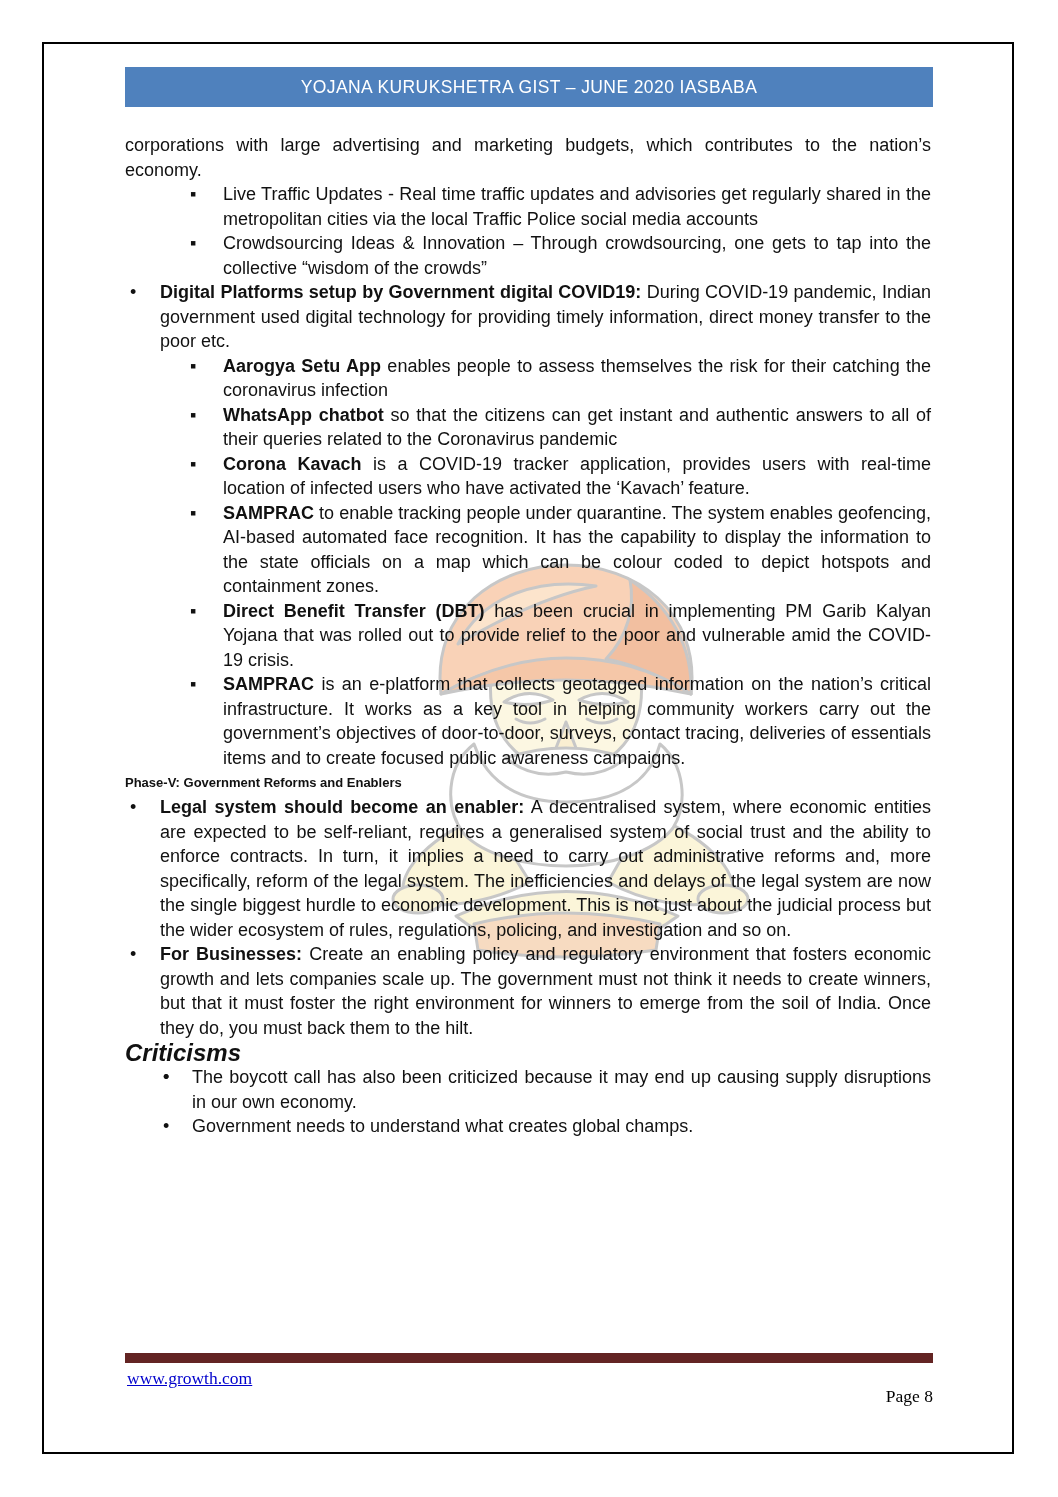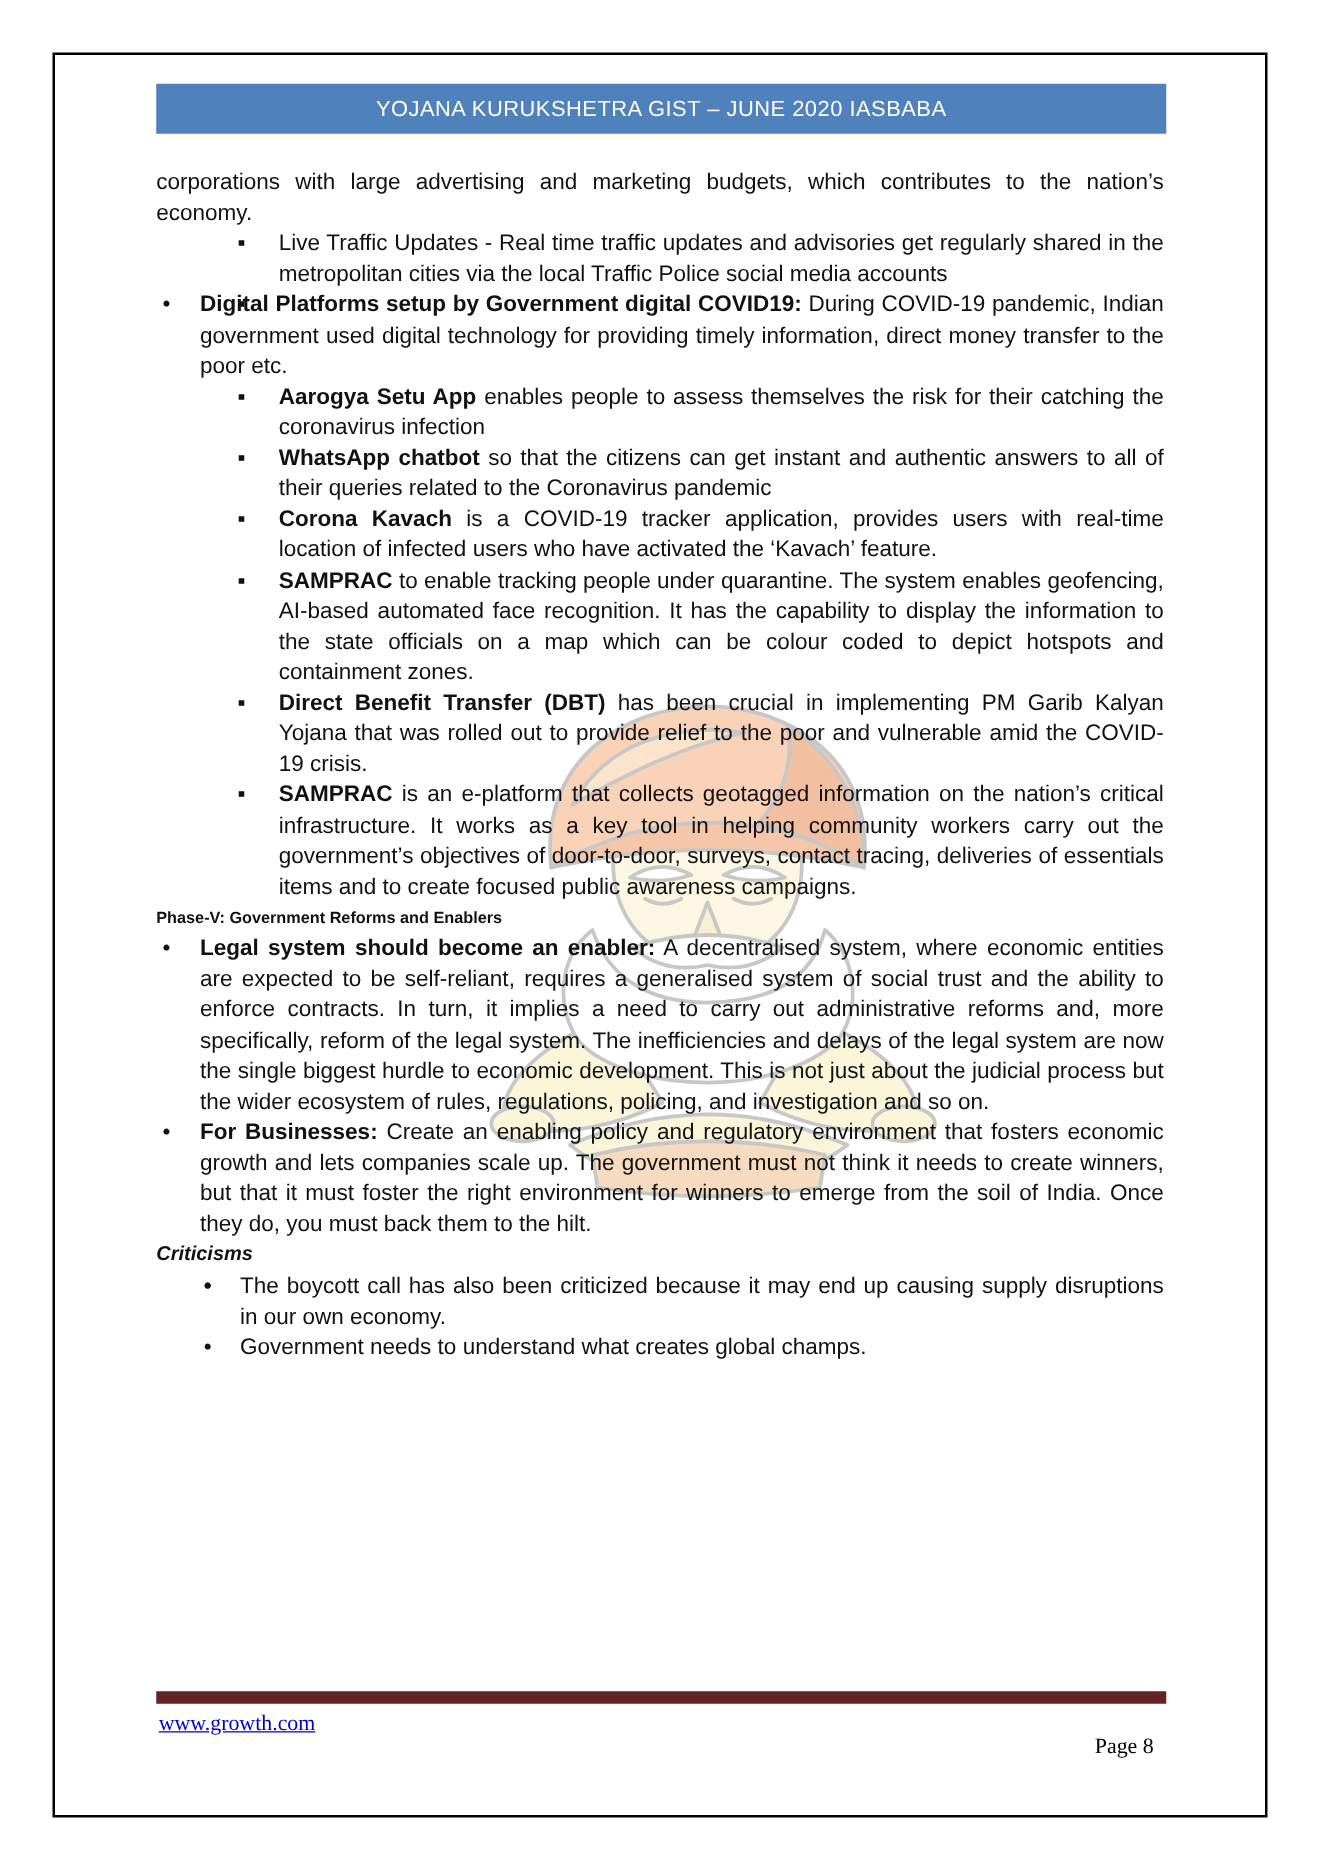--- a/index.html
+++ b/index.html
@@ -60,21 +60,21 @@
   .nested .mk { left:30px; }
   .phase-heading {
     margin-top:26px;
     font-size:13px; font-weight:bold;
     line-height:25px;
     text-align:left;
   }
   .reforms { margin-top:2px; }
   .crit-heading {
     margin-top:48px;
-    font-size:16px; font-weight:bold; font-style:italic;
+    font-size:24px; font-weight:bold; font-style:italic;
     line-height:25px;
     text-align:left;
   }
   .crit-list > li { padding-left:67px; }
   .crit-list .mk { left:38px; }
   .footer-bar {
     position:absolute; left:125px; top:1353px;
     width:808px; height:10px;
     background:#632423;
     z-index:2;
@@ -82,21 +82,21 @@
   .footer-link {
     position:absolute; left:127px; top:1368px;
     font-family:"Liberation Serif", serif;
     font-size:17.5px;
     color:#0000CC;
     text-decoration:underline;
     z-index:2;
     cursor:pointer;
   }
   .page-num {
-    position:absolute; right:135px; top:1386px;
+    position:absolute; right:125px; top:1386px;
     font-family:"Liberation Serif", serif;
     font-size:17.5px;
     color:#000000;
     z-index:2;
   }
 </style>
 </head>
 <body>
 
 <div class="page-border"></div>
@@ -142,20 +142,21 @@
 
   <p class="cont-para">corporations with large advertising and marketing budgets, which contributes to the nation’s economy.</p>
 
   <ul class="sq-top">
     <li>
       <span class="mk">▪</span>
       <span>Live Traffic Updates - Real time traffic updates and advisories get regularly shared in the metropolitan cities via the local Traffic Police social media accounts</span>
     </li>
     <li>
       <span class="mk">▪</span>
+      <span>Crowdsourcing Ideas &amp; Innovation – Through crowdsourcing, one gets to tap into the collective “wisdom of the crowds”</span>
     </li>
   </ul>
 
   <ul class="l1 dp-list">
     <li>
       <span class="mk">•</span>
       <span class="b">Digital Platforms setup by Government digital COVID19:</span><span> During COVID-19 pandemic, Indian government used digital technology for providing timely information, direct money transfer to the poor etc.</span>
       <ul class="nested">
         <li>
           <span class="mk">▪</span>

